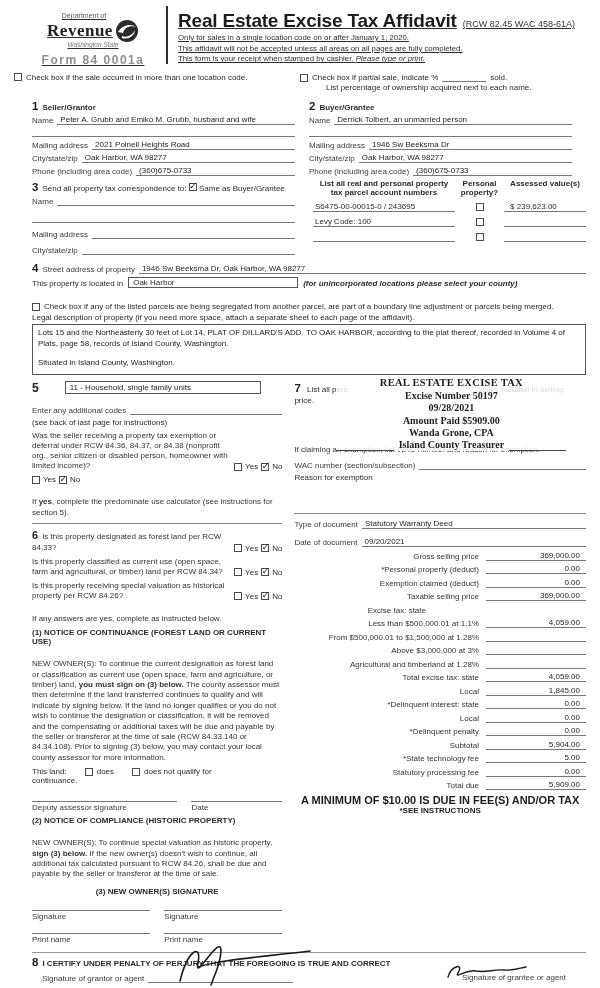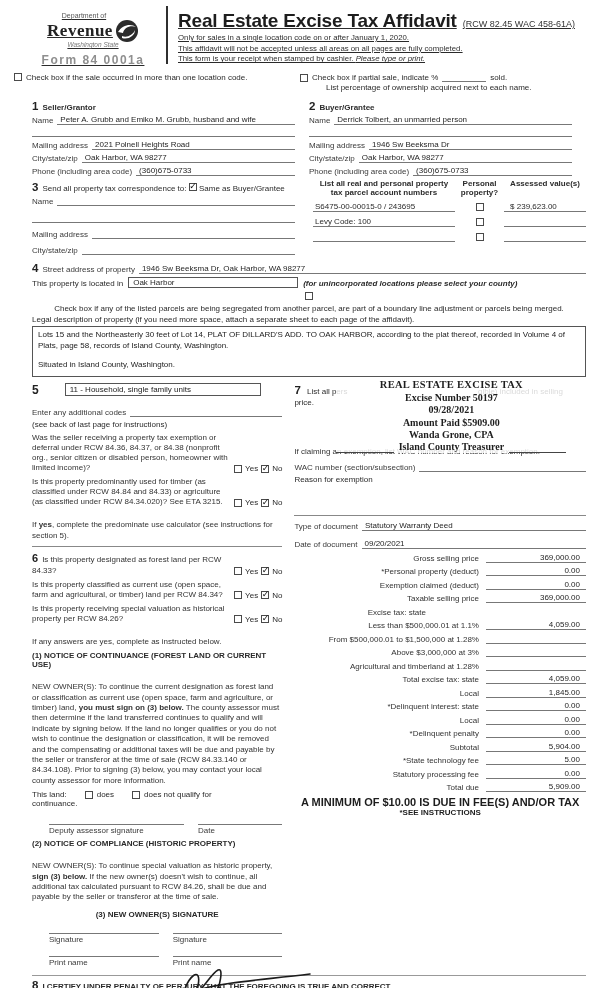--- a/index.html
+++ b/index.html
@@ -71,21 +71,21 @@
   .main { display:flex; margin-left:18px; margin-top:6px; }
   .mleft { width:47%; padding-right:10px; }
   .mright { width:53%; padding-left:2px; position:relative; }
 
   .codebox { border:1px solid #555; width:196px; padding:1px 4px; margin-left:22px; color:#222; }
   .q { display:flex; align-items:flex-end; margin-top:4px; }
   .qtext { flex:1; line-height:1.25; color:#333; padding-right:4px; }
   .yn { white-space:nowrap; flex:none; display:flex; align-items:center; gap:3px; }
   .smallp { line-height:1.3; color:#333; margin-top:13px; }
   .h6 { font-weight:bold; color:#2a2a2a; margin-top:4px; }
-  .sigpair { display:flex; gap:14px; margin-top:10px;margin-left:17px; }
+  .sigpair { display:flex; gap:14px; margin-top:10px; }
   .sigpair > div { flex:1; border-top:1px solid #777; padding-top:1px; color:#3a3a3a; }
   .hr { border-top:1px solid #888; margin:5px 0; }
 
   
   .s7intro { position:relative; line-height:1.3; min-height:58px; }
   .stamp { position:absolute; left:42px; top:-4px; width:230px; text-align:center;
            font-family:"Liberation Serif","DejaVu Serif",serif; font-weight:bold; color:#1e1e1e;
            line-height:1.22; background:rgba(255,255,255,0.82); }
   .stamp .s1 { font-size:10.5px; letter-spacing:.3px; }
   .stamp .sline { font-size:10px; }
@@ -259,21 +259,21 @@
     <div class="fld">
       <span class="secnum">4</span>
       <span class="lbl">Street address of property</span>
       <span class="ul">1946 Sw Beeksma Dr, Oak Harbor, WA 98277</span>
     </div>
     <div class="locline">
       <span>This property is located in</span>
       <span class="locbox">Oak Harbor</span>
       <span class="locnote">(for unincorporated locations please select your county)</span>
     </div>
-    <div style="display:flex; gap:4px; align-items:center; margin-top:4px;flex-direction:column;">
+    <div style="display:flex; gap:4px; align-items:flex-end; margin-top:14px;">
       <span class="cb"></span>
       <span>Check box if any of the listed parcels are being segregated from another parcel, are part of a boundary line adjustment or parcels being merged.</span>
     </div>
     <div style="margin-top:2px;">Legal description of property (if you need more space, attach a separate sheet to each page of the affidavit).</div>
     <div class="legalbox">
       <div>Lots 15 and the Northeasterly 30 feet of Lot 14, PLAT OF DILLARD'S ADD. TO OAK HARBOR, according to the plat thereof, recorded in Volume 4 of Plats, page 58, records of Island County, Washington.</div>
       <div style="height:8px;"></div>
       <div>Situated in Island County, Washington.</div>
     </div>
   </div>
@@ -294,21 +294,20 @@
       <div class="q">
         <span class="qtext">Was the seller receiving a property tax exemption or deferral under RCW 84.36, 84.37, or 84.38 (nonprofit org., senior citizen or disabled person, homeowner with limited income)?</span>
         <span class="yn">
             <span class="cb"></span>
             <span>Yes</span>
             <span class="cb ck"></span>
             <span>No</span>
           </span>
       </div>
       <div class="q">
-        <span class="qtext">Is this property predominantly used for timber (as classified under RCW 84.84 and 84.33) or agriculture (as classified under RCW 84.34.020)? See ETA 3215.</span>
         <span class="yn">
             <span class="cb"></span>
             <span>Yes</span>
             <span class="cb ck"></span>
             <span>No</span>
           </span>
       </div>
       <div class="smallp"><span>If </span><span class="bold">yes</span><span>, complete the predominate use calculator (see instructions for section 5).</span></div>
       <div class="hr"></div>
 

